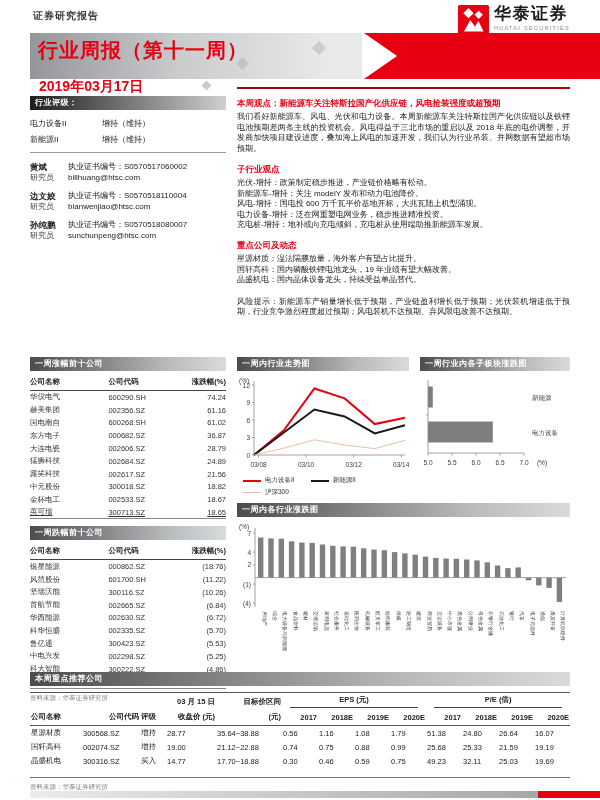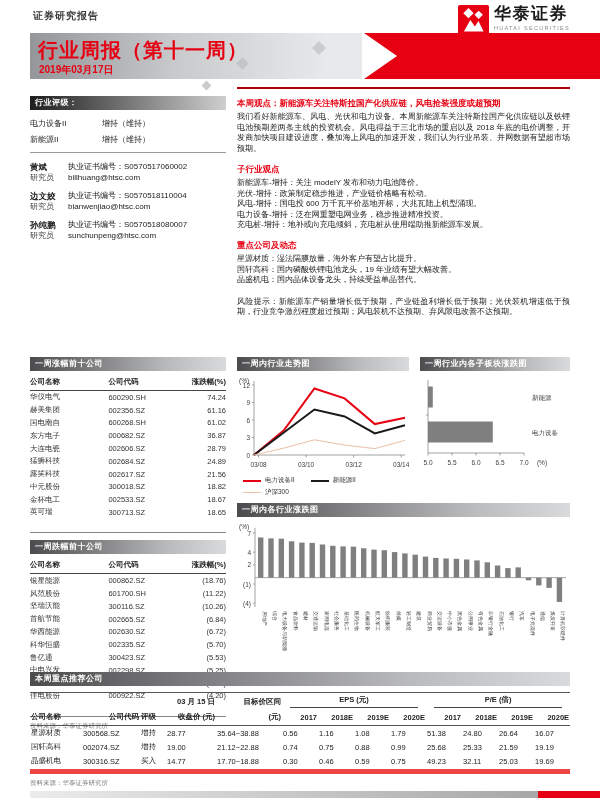--- a/index.html
+++ b/index.html
@@ -8,21 +8,21 @@
   .report-type{position:absolute;left:33px;top:9px;font-size:10px;font-weight:bold;color:#3a3a3a;letter-spacing:1px;}
   .brand{position:absolute;right:30px;top:5px;display:flex;align-items:flex-start;gap:5px;}
   .brand-mark{width:31px;height:31px;display:block;}
   .brand-cn{font-size:17px;font-weight:bold;color:#1c1c1c;letter-spacing:1.5px;line-height:1.1;}
   .brand-en{font-size:5.5px;color:#8a8a8a;letter-spacing:1.3px;margin-top:1px;}
   .title-band{position:absolute;left:30px;top:33px;right:0;height:46px;}
   .band-gray{position:absolute;left:0;top:0;width:332px;height:46px;background:linear-gradient(90deg,#94969a,#c9cbcd 45%,#e8e9ea 90%);}
   .dm{position:absolute;transform:rotate(45deg);background:#b3b5b8;opacity:.55;}
   .band-red{position:absolute;left:334px;right:0;top:0;height:46px;background:#e60012;clip-path:polygon(0 0,14% 50%,0 100%,100% 100%,100% 0);}
   .band-title{position:absolute;left:8px;top:4px;font-size:20px;font-weight:bold;color:#e60012;letter-spacing:1px;}
-  .band-date{position:absolute;left:9px;top:30px;font-size:10px;font-weight:bold;color:#e60012;}
+  .band-date{position:absolute;left:9px;top:45px;font-size:14px;font-weight:bold;color:#e60012;}
   .dm-below{position:absolute;left:203px;top:82px;width:7px;height:7px;background:#c9cbcd;transform:rotate(45deg);}
   .sec-bar{height:14px;line-height:14px;background:linear-gradient(90deg,#4c4c4e,#b9babc 70%,#d9dadb);color:#fff;font-size:8px;font-weight:bold;padding-left:5px;letter-spacing:.5px;white-space:nowrap;}
   .sec-bar.dark{background:linear-gradient(90deg,#1e1e1e,#9a9a9a 70%,#cfcfcf);}
   .left-col{position:absolute;left:30px;top:96px;width:196px;}
   .ratings{margin-top:8px;font-size:8px;color:#222;}
   .rating-row{display:flex;margin-bottom:5px;}
   .rating-row .nm{width:72px;}
   .lrule{border-top:1px solid #9a9a9a;margin:7px 0 9px;}
   .analyst{margin-bottom:8px;font-size:8px;color:#222;}
   .an-row{display:flex;line-height:10.5px;}
@@ -33,40 +33,40 @@
   .para{font-size:8px;line-height:10.6px;text-align:justify;margin-top:3px;color:#222;}
   .sub-title{font-size:8.5px;font-weight:bold;color:#e60012;margin-top:10px;}
   .lines{margin-top:2px;}
   .tline{font-size:8px;line-height:10.4px;color:#222;}
   .risk{margin-top:11px;}
   .mid-left{position:absolute;left:30px;top:357px;width:196px;}
   table.mini{width:100%;border-collapse:collapse;table-layout:fixed;margin-top:4px;}
   .mini th{font-size:7.5px;text-align:left;border-bottom:1px solid #444;padding:2px 0 3px;color:#222;}
   .mini th:last-child,.mini td:last-child{text-align:right;}
   .mini td{font-size:7.5px;padding:1.4px 0;color:#333;}
-  .mini tr:last-child td{border-bottom:1.5px solid #888;padding-bottom:15px;}
+  .mini tr:last-child td{border-bottom:1.5px solid #888;padding-bottom:1px;text-decoration:underline;}
   .bar2{margin-top:7px;}
   .src{font-size:6.5px;color:#808080;margin-top:5px;}
   .mid-center{position:absolute;left:237px;top:357px;width:172px;}
   .mid-right{position:absolute;left:420px;top:357px;width:150px;}
   .chart-box{margin-top:4px;}
   .legend{display:flex;flex-wrap:wrap;column-gap:16px;row-gap:3px;padding-left:6px;margin-top:1px;font-size:6.5px;color:#333;width:166px;}
   .lg-it{display:flex;align-items:center;gap:4px;}
   .lg-it i{display:inline-block;width:18px;}
   .inds{position:absolute;left:237px;top:503px;width:333px;}
   .bottom{position:absolute;left:30px;top:672px;width:540px;}
   table.rec{width:100%;border-collapse:collapse;table-layout:fixed;margin-top:6px;border-top:1px solid #555;}
   .rec th,.rec td{font-size:7.5px;padding:2px 1px;color:#222;}
   .rec .grp span{display:block;border-bottom:1px solid #444;text-align:center;font-weight:bold;margin:0 7px;padding-bottom:2px;}
   .rec .glbl{font-weight:bold;text-align:right;white-space:nowrap;}
   .rec thead tr.cols th{border-bottom:1px solid #555;text-align:right;padding:2px 1px 3px;}
   .rec thead tr.cols th:nth-child(1),.rec thead tr.cols th:nth-child(3){text-align:left;}
   .rec td{text-align:left;}
   .rec td:first-child,.rec td:nth-child(3){text-align:left;}
-  .rec tbody tr:last-child td{border-bottom:5px solid #ef4444;padding-bottom:3px;}
+  .rec tbody tr:last-child td{border-bottom:1px solid #ef4444;padding-bottom:11px;}
   .footer{position:absolute;left:30px;right:0;top:791px;height:7px;background:linear-gradient(90deg,#ececec,#a8a8a8 88%);}
   .footer-red{position:absolute;right:0;top:0;width:62px;height:7px;background:#e60012;}
   .ax{font-size:6.5px;fill:#404040;}
   .axs{font-size:5px;fill:#404040;}
   .axl{stroke:#8c8c8c;stroke-width:.8;}
 </style>
 </head>
 <body>
 
 <div class="page">
@@ -143,22 +143,22 @@
           </div>
         </div>
       </div>
   </div>
 
   <div class="right-col">
     <div class="headline">本周观点：新能源车关注特斯拉国产化供应链，风电抢装强度或超预期</div>
     <div class="para">我们看好新能源车、风电、光伏和电力设备。本周新能源车关注特斯拉国产化供应链以及铁锂电池预期差两条主线的投资机会。风电得益于三北市场的重启以及 2018 年底的电价调整，开发商加快项目建设进度，叠加海上风电的加速开发，我们认为行业吊装、并网数据有望超市场预期。</div>
     <div class="sub-title">子行业观点</div>
     <div class="lines">
+        <div class="tline">光伏-增持：政策制定稳步推进，产业链价格略有松动。</div>
         <div class="tline">新能源车-增持：关注 modelY 发布和动力电池降价。</div>
-        <div class="tline">光伏-增持：政策制定稳步推进，产业链价格略有松动。</div>
         <div class="tline">风电-增持：国电投 600 万千瓦平价基地开标，大兆瓦陆上机型涌现。</div>
         <div class="tline">电力设备-增持：泛在网重塑电网业务，稳步推进精准投资。</div>
         <div class="tline">充电桩-增持：地补或向充电倾斜，充电桩从使用端助推新能源车发展。</div>
       </div>
     <div class="sub-title">重点公司及动态</div>
     <div class="lines">
         <div class="tline">星源材质：湿法隔膜放量，海外客户有望占比提升。</div>
         <div class="tline">国轩高科：国内磷酸铁锂电池龙头，19 年业绩有望大幅改善。</div>
         <div class="tline">晶盛机电：国内晶体设备龙头，持续受益单晶替代。</div>
       </div>

